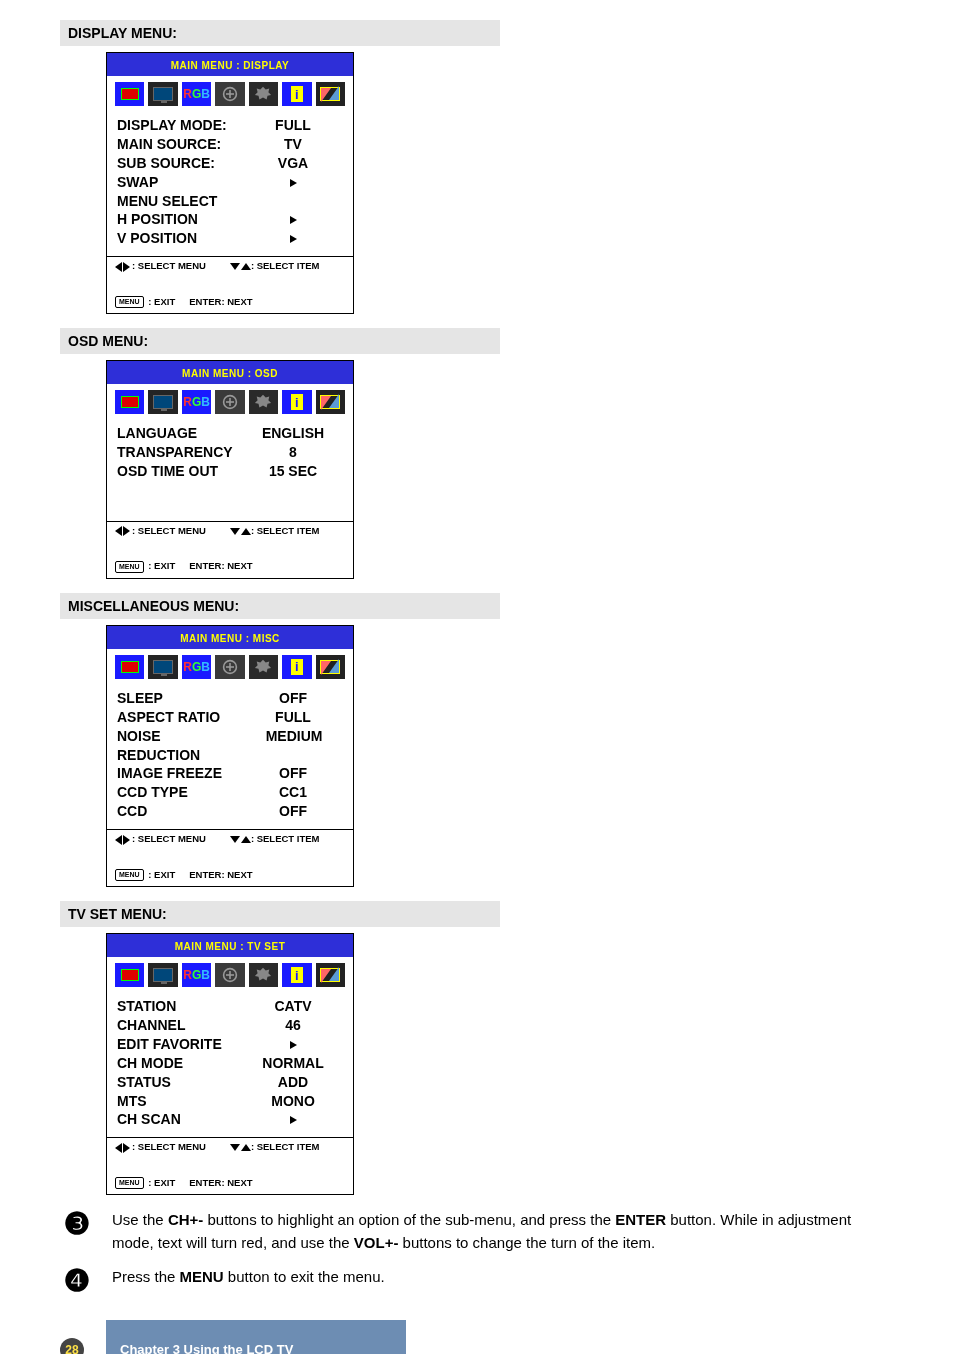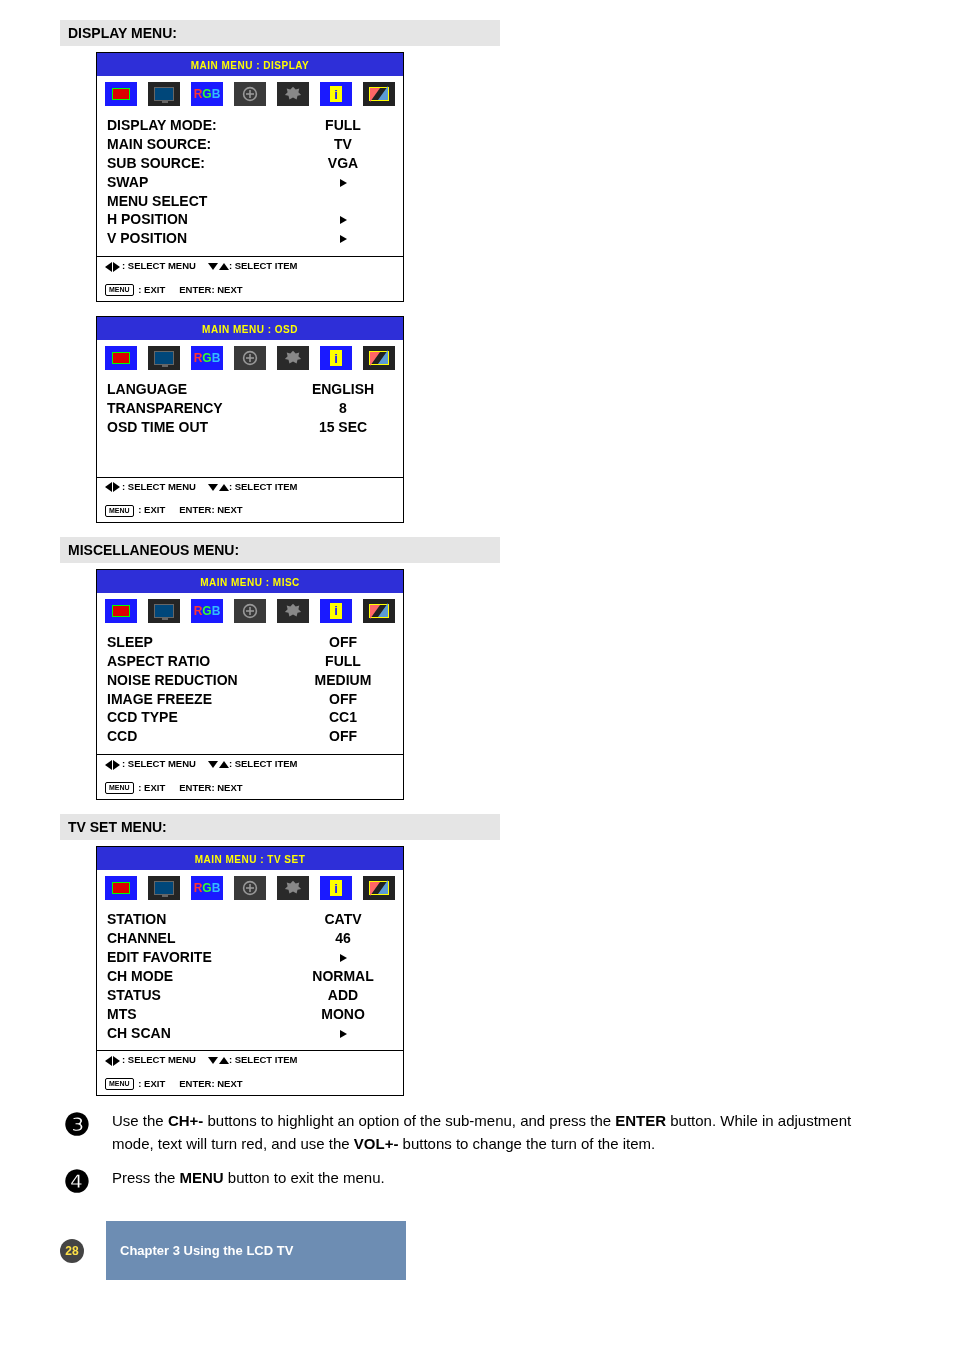--- a/index.html
+++ b/index.html
@@ -17,24 +17,24 @@
   }
   .section-header {
     background: #e5e5e5;
     padding: 5px 8px;
     font-weight: bold;
     font-size: 14px;
     margin: 0 0 6px 0;
     width: 440px;
   }
   .osd-panel {
-    width: 308px;
+    width: 248px;
     border: 1.5px solid #000;
     background: #fff;
-    margin: 0 0 14px 36px;
+    margin: 0 0 14px 46px;
     font-family: Arial, Helvetica, sans-serif;
   }
   .osd-titlebar {
     background: #2e2fd8;
     text-align: center;
     padding: 4px 0;
   }
   .osd-title {
     color: #fffe00;
     font-weight: bold;
@@ -85,21 +85,21 @@
     justify-content: space-between;
     line-height: 1.35;
   }
   .osd-row .val { text-align: center; width:100px; }
   .osd-footer {
     border-top: 1px solid #000;
     padding: 3px 8px 5px 8px;
     font-size: 9.5px;
     font-weight: bold;
     display: flex;
-    gap: 12px;
+    gap: 24px;
     flex-wrap: wrap;
   }
   .menu-badge {
     border: 1.5px solid #000;
     border-radius: 2px;
     padding: 0 3px;
     font-size: 7px;
     font-weight: bold;
     display: inline-block;
     line-height: 10px;
@@ -236,20 +236,21 @@
     <div class="osd-footer">
       <span><span class="tri-l"></span><span class="tri-r"></span><span>: SELECT MENU</span></span>
       <span><span class="tri-d"></span><span class="tri-u"></span><span>: SELECT ITEM</span></span>
       <span style="width:100%; display:flex; gap:14px;">
           <span><span class="menu-badge">MENU</span><span> : EXIT</span></span>
           <span>ENTER: NEXT</span>
         </span>
     </div>
   </div>
 
+  <div class="section-header">OSD MENU:</div>
   <div class="osd-panel">
     <div class="osd-titlebar"><span class="osd-title">MAIN MENU : OSD</span></div>
     <div class="osd-icons">
       <span class="icon icon-video">
           <span class="icon-video-inner"></span>
         </span>
       <span class="icon icon-display">
           <span class="icon-display-inner"></span>
         </span>
       <span class="icon icon-rgb">

